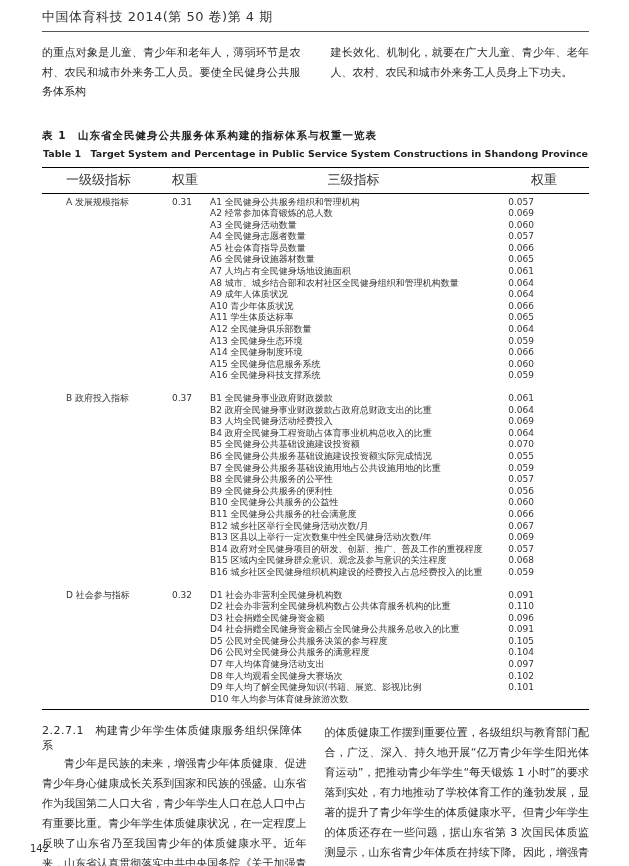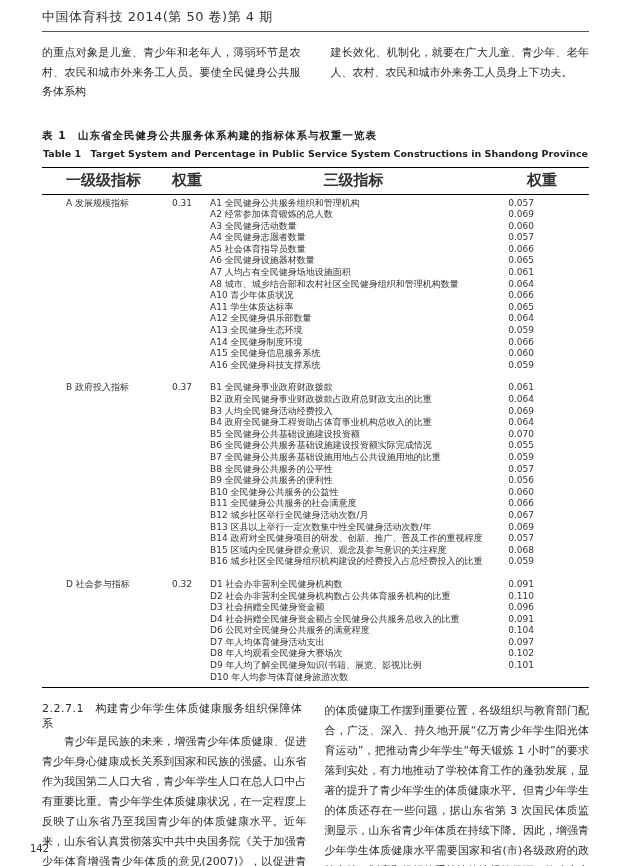--- a/index.html
+++ b/index.html
@@ -23,21 +23,21 @@
   .two-col .col { flex: 1 1 0; }
   .intro { margin-top: 11px; font-size: 11px; line-height: 19.5px; text-align: justify; color: #2b2b2b; }
 
   
   .tbl-title-zh { margin-top: 27px; text-align: left; font-size: 10.5px; font-weight: bold; letter-spacing: 1px; color: #222; }
   .tbl-title-en { margin-top: 5px; text-align: center; font-size: 9.5px; font-weight: bold; color: #222; }
 
   
   table.idx { width: 100%; border-collapse: collapse; margin-top: 6px; font-size: 9px; color: #333; }
   table.idx thead th {
-    font-weight: bold; font-size: 15px; color: #333;
+    font-weight: normal; font-size: 13px; color: #333;
     border-top: 1.5px solid #000; border-bottom: 1px solid #000;
     padding: 3px 0 4px 0; text-align: left; white-space: nowrap;
   }
   table.idx tbody { border-bottom: 1.5px solid #000; }
   table.idx td { padding: 0; height: 11.6px; line-height: 11.6px; white-space: nowrap; vertical-align: top; }
   table.idx tr.section-start td { padding-top: 11px; }
   .c1 { width: 130px; padding-left: 24px !important; }
   th.c1 { padding-left: 24px !important; }
   .c2 { width: 38px; }
   .c3 { }
@@ -126,20 +126,26 @@
         </tr>
         <tr>
           <td class="c1"></td>
           <td class="c2"></td>
           <td class="c3">A8 城市、城乡结合部和农村社区全民健身组织和管理机构数量</td>
           <td class="c4">0.064</td>
         </tr>
         <tr>
           <td class="c1"></td>
           <td class="c2"></td>
+          <td class="c3">A9 成年人体质状况</td>
+          <td class="c4">0.064</td>
+        </tr>
+        <tr>
+          <td class="c1"></td>
+          <td class="c2"></td>
           <td class="c3">A10 青少年体质状况</td>
           <td class="c4">0.066</td>
         </tr>
         <tr>
           <td class="c1"></td>
           <td class="c2"></td>
           <td class="c3">A11 学生体质达标率</td>
           <td class="c4">0.065</td>
         </tr>
         <tr>
@@ -284,20 +290,26 @@
           <td class="c1"></td>
           <td class="c2"></td>
           <td class="c3">D3 社会捐赠全民健身资金额</td>
           <td class="c4">0.096</td>
         </tr>
         <tr>
           <td class="c1"></td>
           <td class="c2"></td>
           <td class="c3">D4 社会捐赠全民健身资金额占全民健身公共服务总收入的比重</td>
           <td class="c4">0.091</td>
+        </tr>
+        <tr>
+          <td class="c1"></td>
+          <td class="c2"></td>
+          <td class="c3">D5 公民对全民健身公共服务决策的参与程度</td>
+          <td class="c4">0.105</td>
         </tr>
         <tr>
           <td class="c1"></td>
           <td class="c2"></td>
           <td class="c3">D6 公民对全民健身公共服务的满意程度</td>
           <td class="c4">0.104</td>
         </tr>
         <tr>
           <td class="c1"></td>
           <td class="c2"></td>

